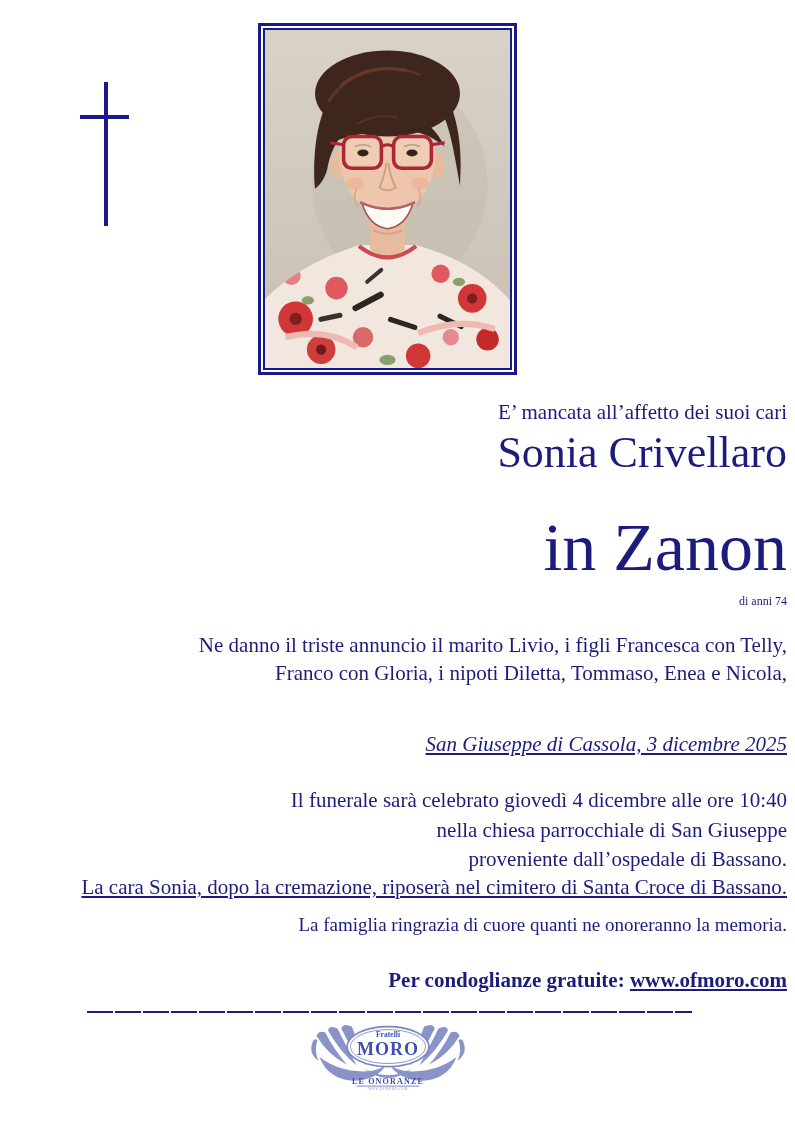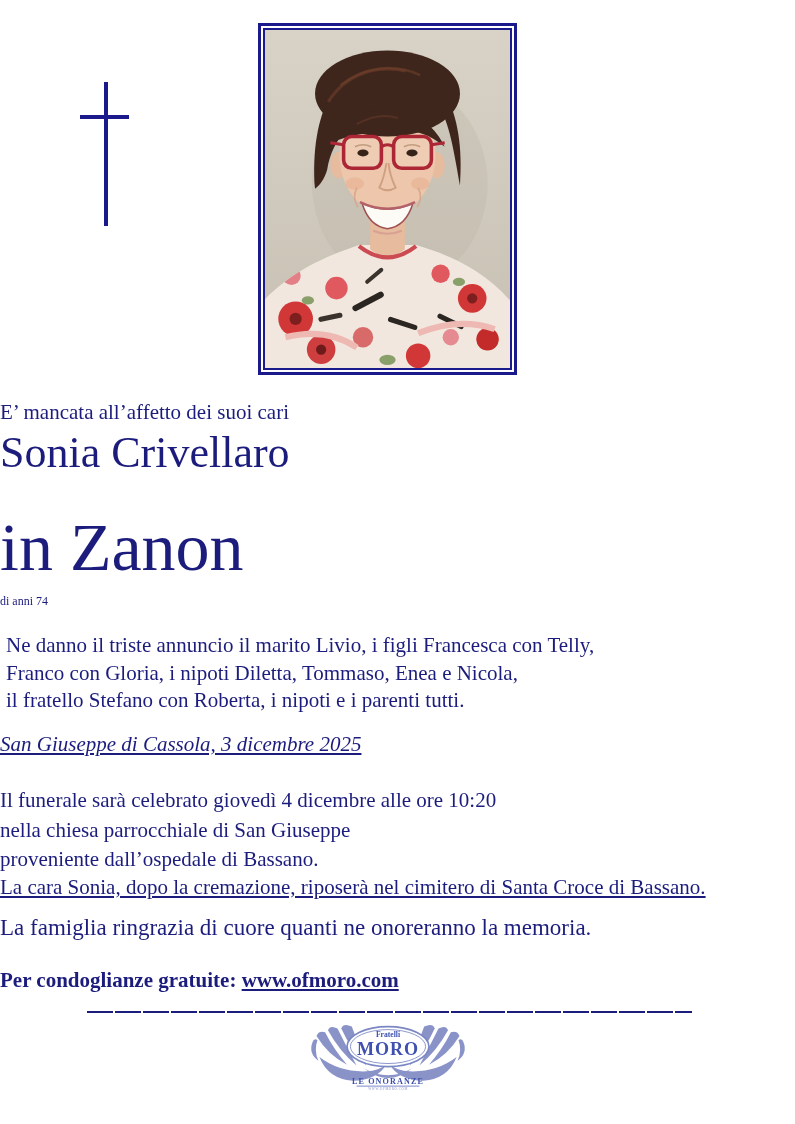--- a/index.html
+++ b/index.html
@@ -23,31 +23,31 @@
     border:3px solid #1a1a8c;
     padding:2px;background:#ffffff;box-sizing:content-box;
   }
   .photo-inner{
     width:100%;height:100%;
     border:2px solid #1a1a8c;box-sizing:border-box;
     overflow:hidden;
   }
   .photo-inner svg{display:block;width:100%;height:100%;}
   
-  .tline{position:absolute;left:0;right:8px;text-align:left;line-height:1.3;}
+  .tline{position:absolute;left:0;right:8px;text-align:right;line-height:1.3;}
   .intro{top:399px;font-size:21px;}
   .name1{top:430px;font-size:44px;line-height:1.05;}
   .name2{top:512px;font-size:68px;line-height:1.05;}
   .age{top:594px;font-size:12px;}
   .announce{top:632px;font-size:21px;line-height:27.5px;padding-left:6px;}
   .dateline{top:731px;font-size:21px;font-style:italic;}
   .dateline span{text-decoration:underline;}
   .funeral{top:786px;font-size:21px;line-height:29.5px;}
   .cremation{top:874px;font-size:21px;text-decoration:underline;}
-  .thanks{top:913px;font-size:23px;}
+  .thanks{top:913px;font-size:19px;}
   .condolence{top:967px;font-size:21px;font-weight:bold;}
   .condolence .link{text-decoration:underline;cursor:pointer;}
   .separator{
     position:absolute;left:87px;top:1011px;width:605px;height:2px;
     background:repeating-linear-gradient(90deg,#1c1c7d 0 26px,rgba(255,255,255,0) 26px 28px);
   }
   .logo{position:absolute;left:307px;top:1022px;width:162px;height:72px;}
   .logo svg{display:block;width:100%;height:100%;}
   .logo text{font-family:"Liberation Serif","DejaVu Serif",serif;}
 </style>
@@ -146,29 +146,28 @@
   </div>
 
   <div class="tline intro">E’ mancata all’affetto dei suoi cari</div>
   <div class="tline name1">Sonia Crivellaro</div>
   <div class="tline name2">in Zanon</div>
   <div class="tline age">di anni 74</div>
 
   <div class="tline announce">
     <div>Ne danno il triste annuncio il marito Livio, i figli Francesca con Telly,</div>
     <div>Franco con Gloria, i nipoti Diletta, Tommaso, Enea e Nicola,</div>
-    <div>il fratello Stefano con Roberta, i nipoti e i parenti tutti.</div>
   </div>
 
   <div class="tline dateline">
     <span>San Giuseppe di Cassola, 3 dicembre 2025</span>
   </div>
 
   <div class="tline funeral">
-    <div>Il funerale sarà celebrato giovedì 4 dicembre alle ore 10:20</div>
+    <div>Il funerale sarà celebrato giovedì 4 dicembre alle ore 10:40</div>
     <div>nella chiesa parrocchiale di San Giuseppe</div>
     <div>proveniente dall’ospedale di Bassano.</div>
   </div>
 
   <div class="tline cremation">La cara Sonia, dopo la cremazione, riposerà nel cimitero di Santa Croce di Bassano.</div>
   <div class="tline thanks">La famiglia ringrazia di cuore quanti ne onoreranno la memoria.</div>
 
   <div class="tline condolence">
     <span>Per condoglianze gratuite: </span><span class="link">www.ofmoro.com</span>
   </div>

